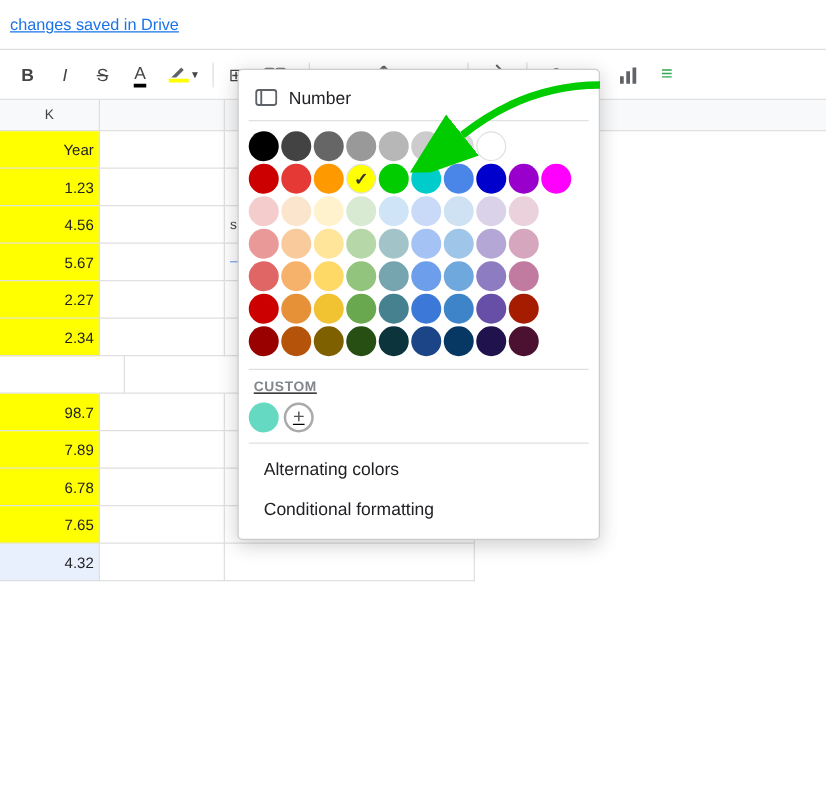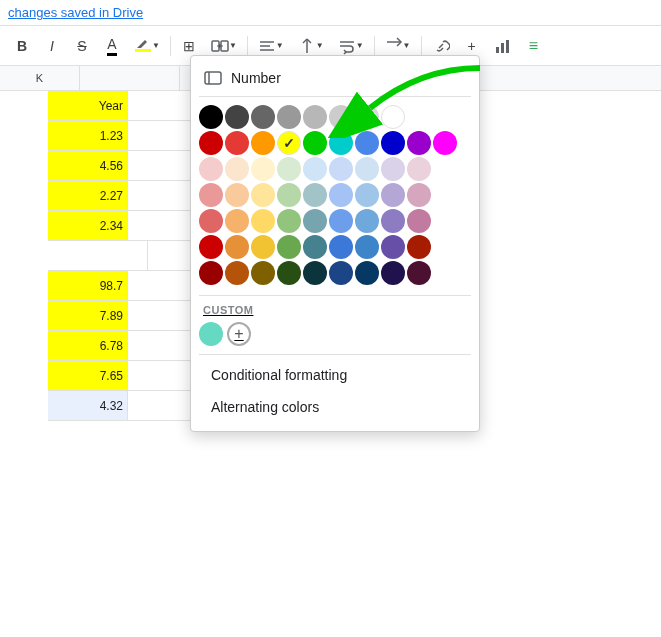--- a/index.html
+++ b/index.html
@@ -13,21 +13,21 @@
     }
 
     
     .top-bar {
       background: #fff;
       border-bottom: 1px solid #e0e0e0;
       padding: 4px 8px;
       display: flex;
       align-items: center;
       gap: 4px;
-      height: 26px;
+      height: 40px;
     }
     .top-bar-link {
       color: #1a73e8;
       font-size: 13px;
       text-decoration: underline;
       cursor: pointer;
     }
 
     
     .toolbar {
@@ -107,21 +107,20 @@
       align-items: center;
       justify-content: center;
       font-size: 11px;
       color: #444;
       flex-shrink: 0;
     }
 
     
     .data-rows {
       position: relative;
-      margin-left: 48px;
     }
     .data-row {
       display: flex;
       height: 30px;
     }
     .data-cell {
       border-right: 1px solid #e0e0e0;
       border-bottom: 1px solid #e0e0e0;
       display: flex;
       align-items: center;
@@ -356,20 +355,25 @@
       </div>
       <div class="data-row">
         <div class="data-cell col-k yellow">1.23</div>
         <div class="data-cell empty"></div>
         <div class="data-cell" style="width:200px;"></div>
       </div>
       <div class="data-row">
         <div class="data-cell col-k yellow">4.56</div>
         <div class="data-cell empty"></div>
         <div class="data-cell" style="width:200px; font-size:11px; color:#444;">s and Total Sale</div>
+      </div>
+      <div class="data-row">
+        <div class="data-cell col-k yellow">5.67</div>
+        <div class="data-cell empty"></div>
+        <div class="data-cell" style="width:200px; font-size:10px; color:#4a86e8;">— Number of Sal</div>
       </div>
       <div class="data-row">
         <div class="data-cell col-k yellow">2.27</div>
         <div class="data-cell empty"></div>
         <div class="data-cell" style="width:200px;"></div>
       </div>
       <div class="data-row">
         <div class="data-cell col-k yellow">2.34</div>
         <div class="data-cell empty"></div>
         <div class="data-cell" style="width:200px;"></div>
@@ -521,22 +525,22 @@
 
   <div class="custom-section">
     <div class="custom-label">CUSTOM</div>
     <div class="custom-colors-row">
       <div class="color-swatch" style="background:#66d9c2;"></div>
       <div class="add-custom-btn">+</div>
     </div>
   </div>
 
   <div class="menu-items">
+    <div class="menu-item">Alternating colors</div>
     <div class="menu-item">Conditional formatting</div>
-    <div class="menu-item">Alternating colors</div>
   </div>
 </div>
 
 <svg class="arrow-annotation" viewBox="0 0 200 80" xmlns="http://www.w3.org/2000/svg">
   <defs>
     <marker id="arrowhead" markerWidth="10" markerHeight="7" refX="0" refY="3.5" orient="auto">
       <polygon points="0 0, 10 3.5, 0 7" fill="#00cc00"></polygon>
     </marker>
   </defs>
   <path d="M 190 10 Q 130 10 80 50" stroke="#00cc00" stroke-width="6" fill="none" marker-end="url(#arrowhead)"></path>

